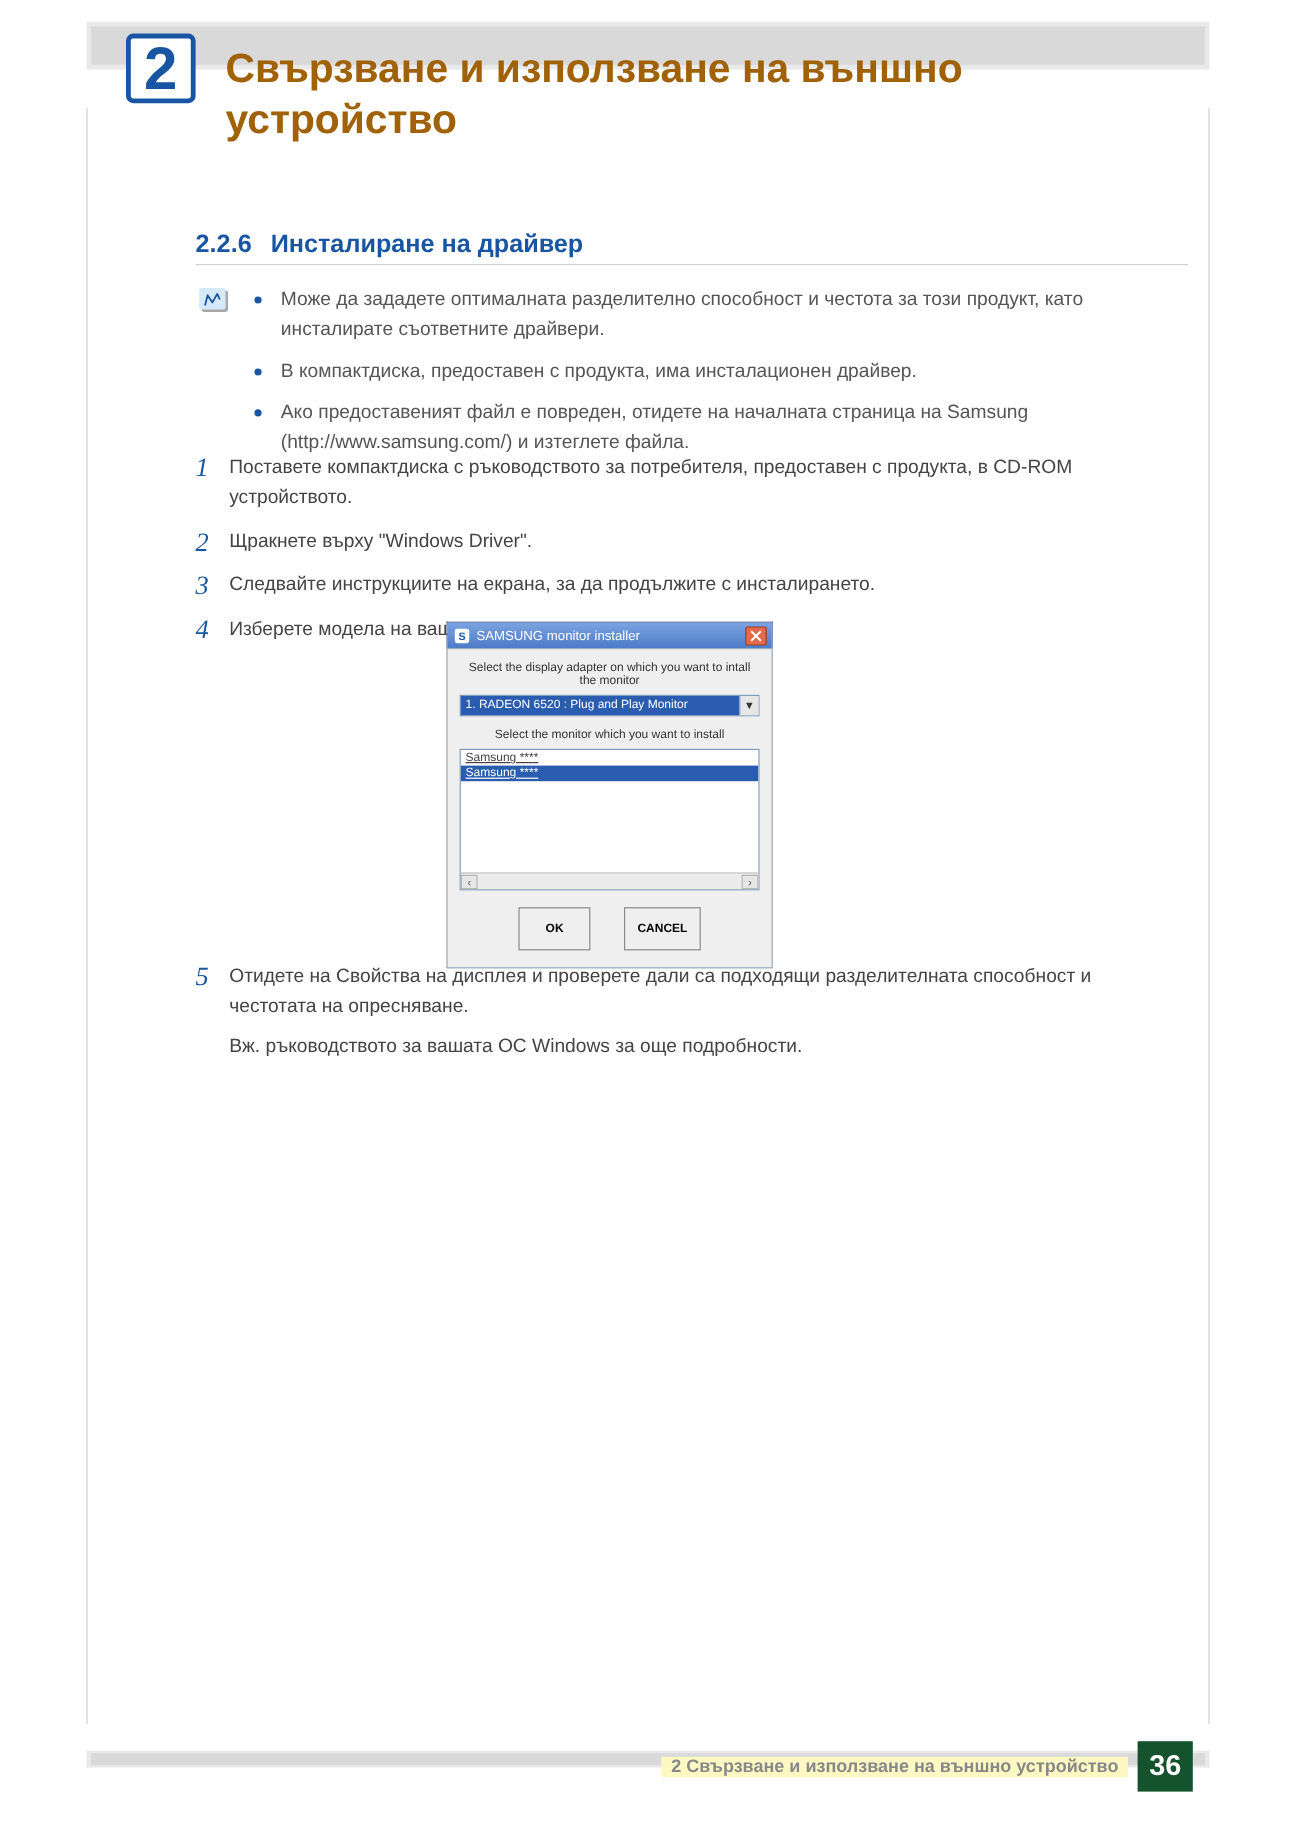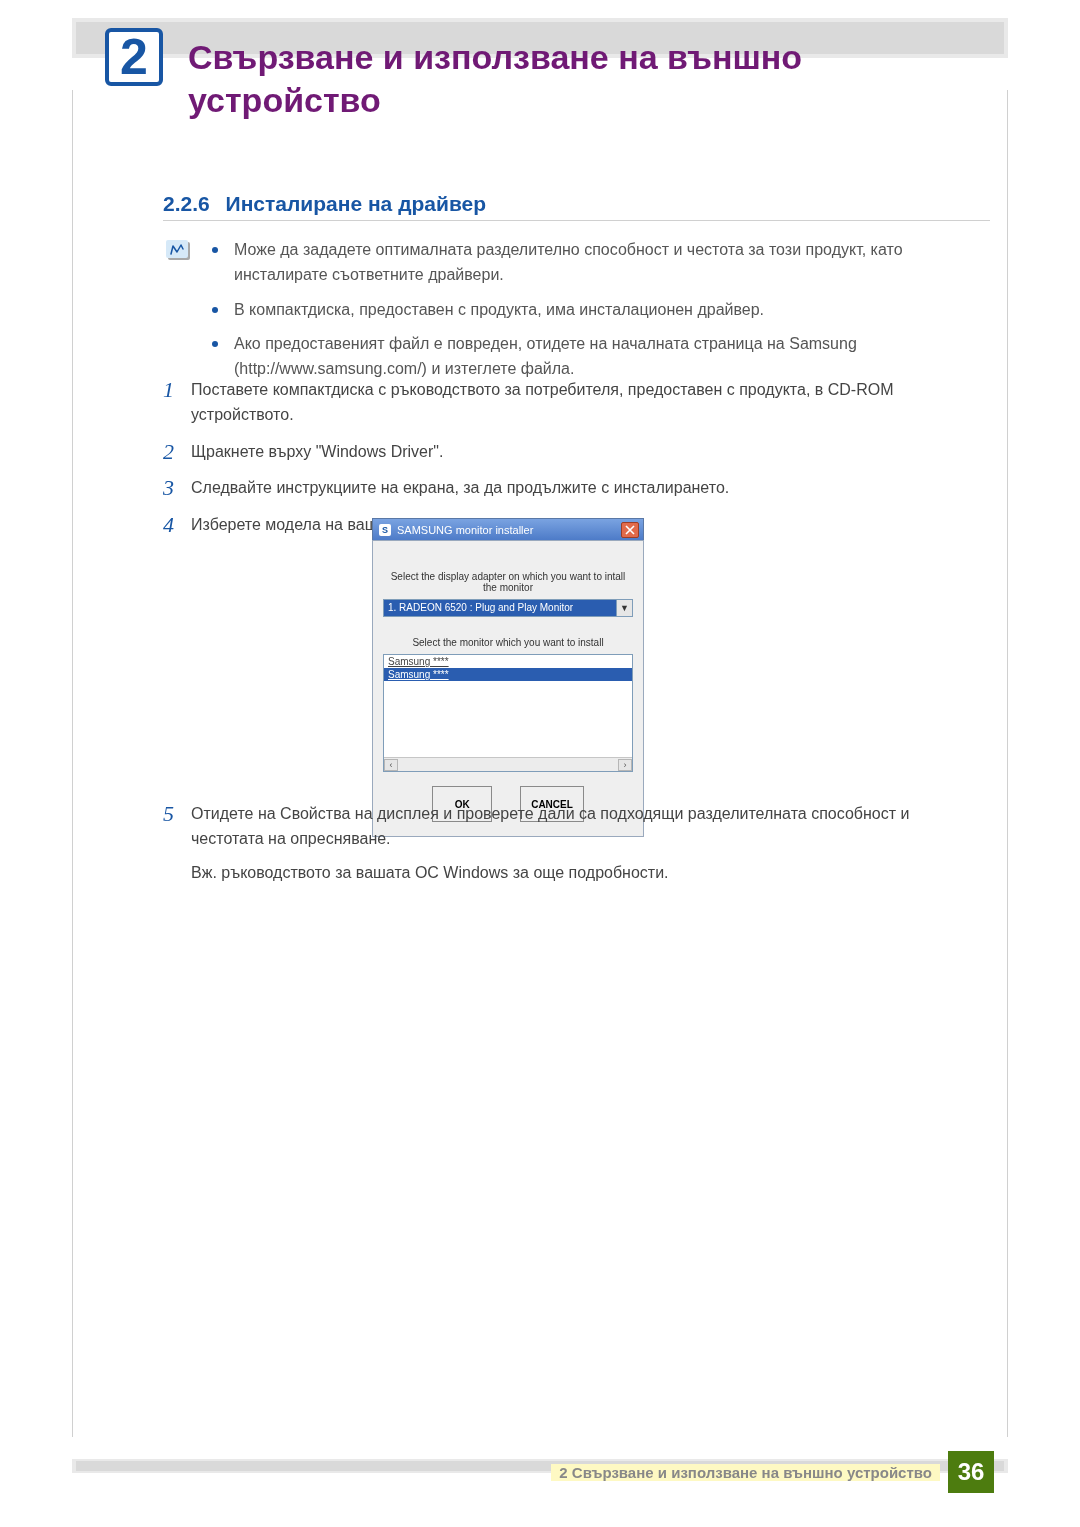--- a/index.html
+++ b/index.html
@@ -39,21 +39,21 @@
     font-weight: 700;
     color: #1856a4;
     line-height: 1;
   }
   .chapter-title {
     position: absolute;
     left: 188px; top: 36px;
     right: 90px;
     font-size: 34px;
     font-weight: 700;
-    color: #701a75;
+    color: #a16207;
     line-height: 1.25;
   }
 
   
   .vline-left {
     position: absolute;
     left: 72px; top: 90px; bottom: 90px; width: 1px;
     background: #d0d0d0;
   }
   .vline-right {
@@ -179,21 +179,20 @@
   .win-body {
     border: 1px solid #9aa9bd;
     background: #efefef;
     padding: 10px 10px 14px 10px;
   }
   .win-label {
     font-size: 10px;
     color: #333;
     text-align: center;
     margin-bottom: 6px;
-    margin-top: 20px;
   }
   .win-select {
     display:flex;
     border:1px solid #7f9db9;
     height:18px;
     margin-bottom:10px;
     font-size:10px;
     background:#fff;
   }
   .win-select-value {
@@ -279,21 +278,21 @@
     right: 140px; bottom: 46px;
     font-size: 15px; font-weight: 700;
     color: #888;
     background:#fef9c3;
     padding: 0 8px;
   }
   .footer-page-badge {
     position: absolute;
     right: 86px; bottom: 34px;
     width: 46px; height: 42px;
-    background: #4d7c0f;
+    background: #14532d;
     color: #fff;
     display:flex; align-items:center; justify-content:center;
     font-size: 24px; font-weight: 700;
   }
 </style>
 </head>
 <body>
 
 <div class="page">
 

